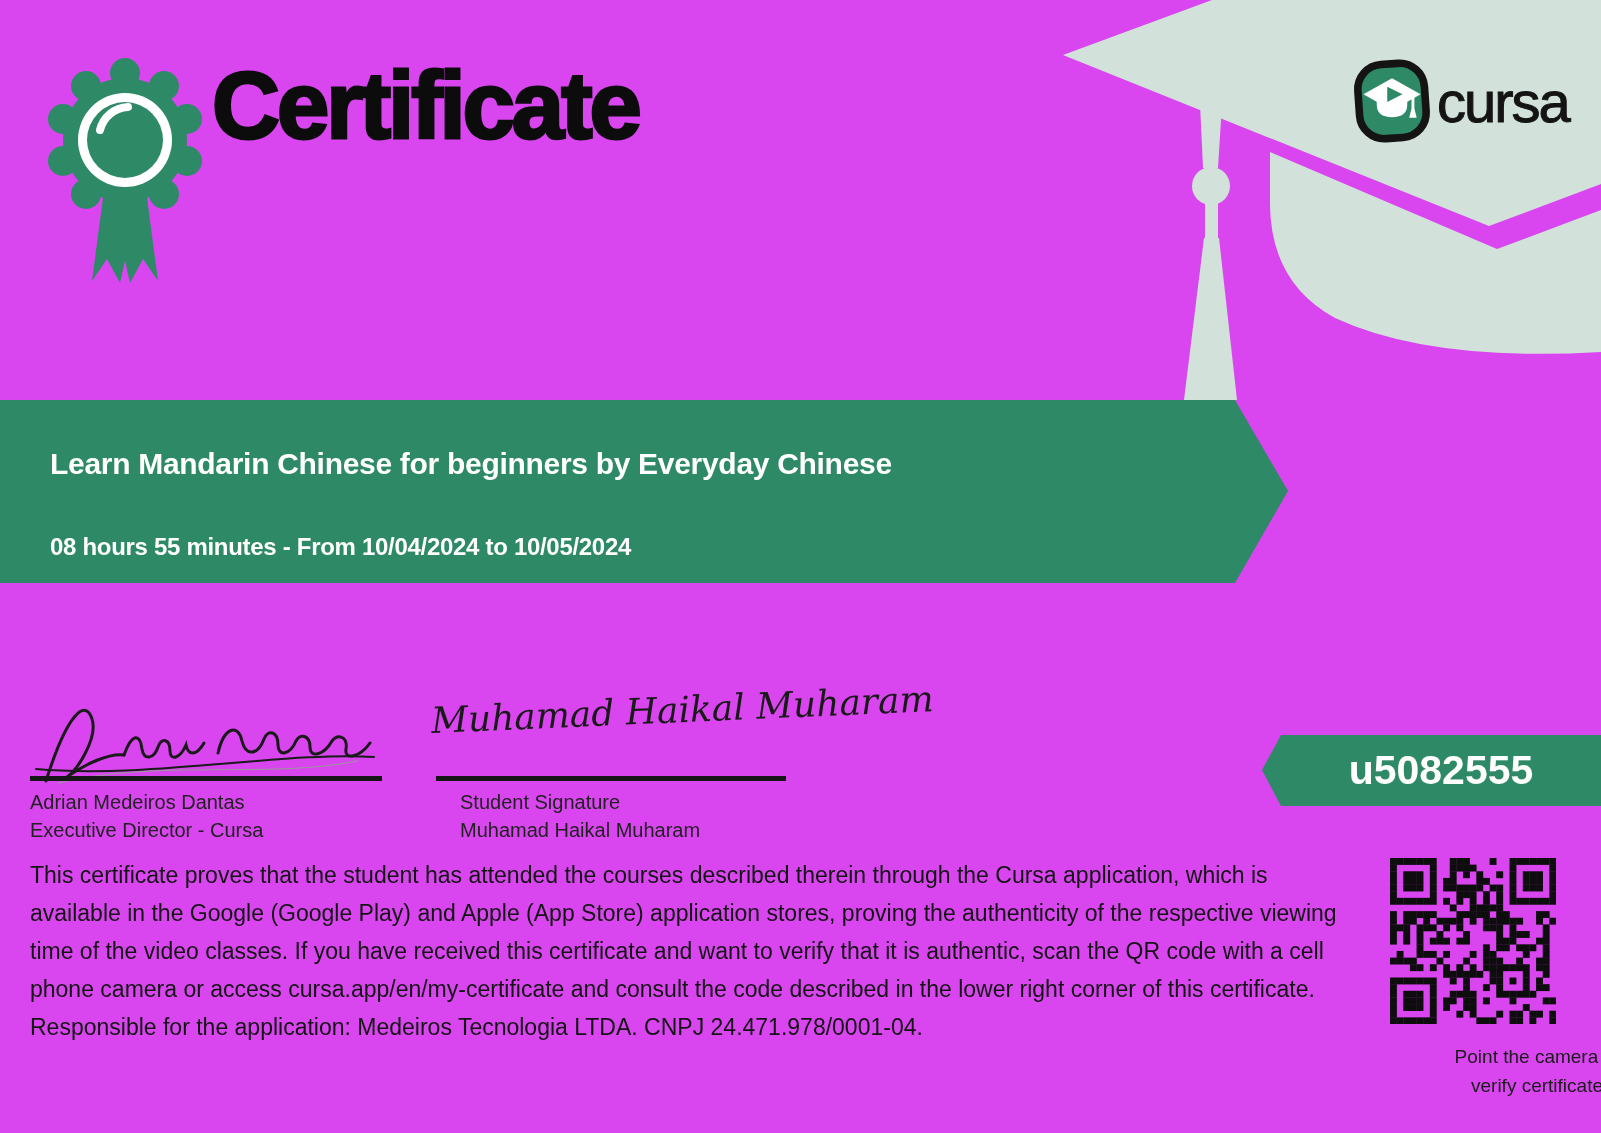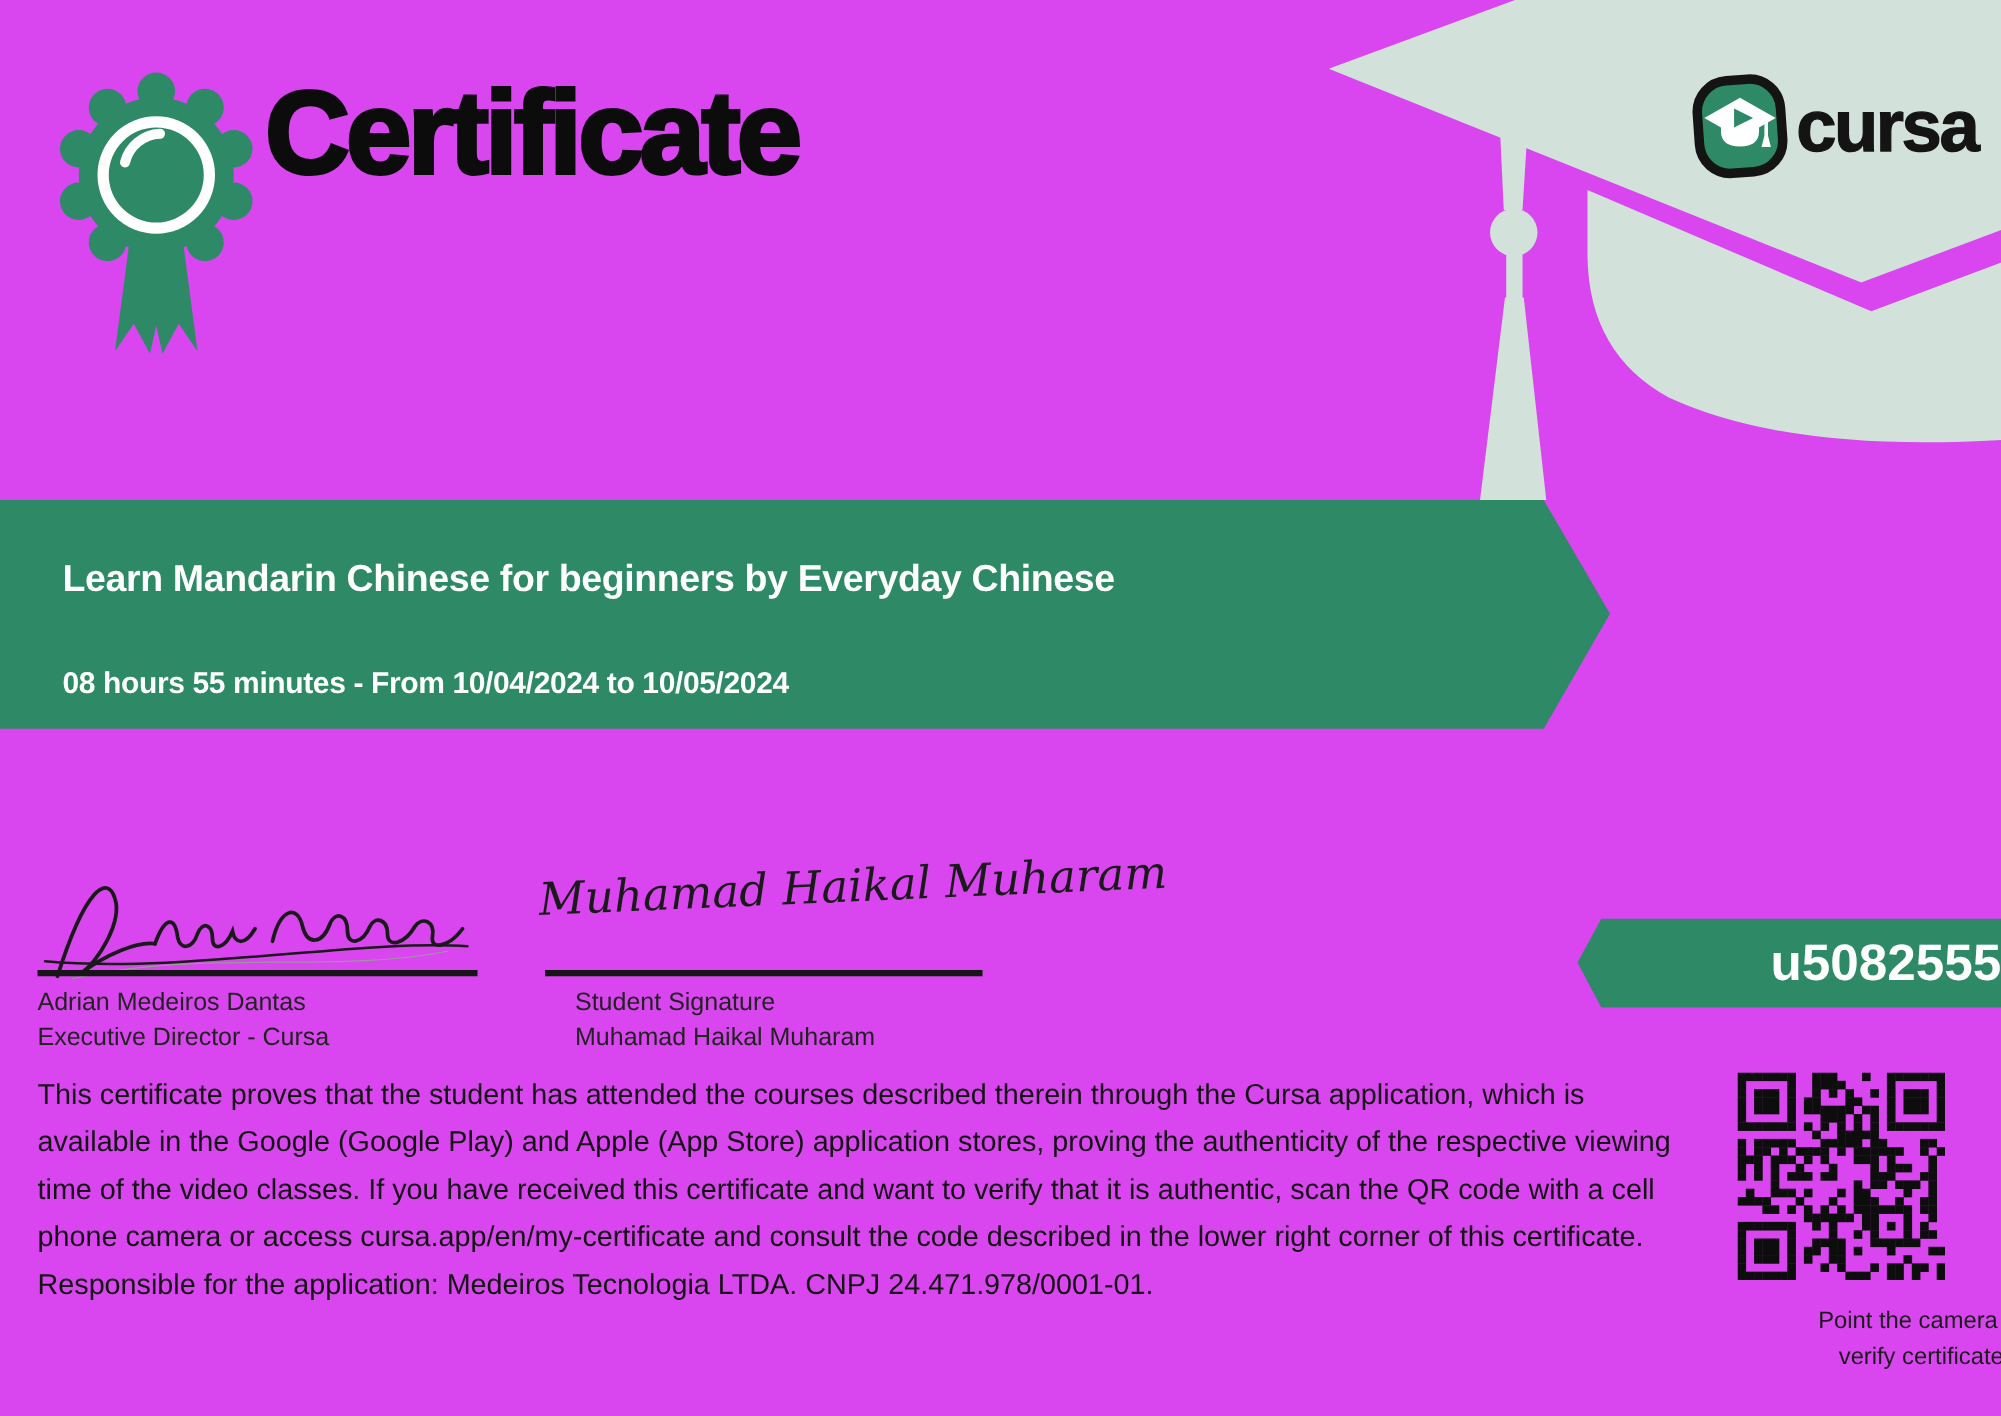--- a/index.html
+++ b/index.html
@@ -26,36 +26,36 @@
     -webkit-text-stroke:3px #0c0c0c;color:#0c0c0c;
   }
   .certify{position:absolute;left:231px;top:188px;font-weight:bold;color:#121212;}
   .certify .line1{font-size:29px;line-height:46px;white-space:nowrap;}
   .certify .line1 .student-name{font-size:33px;margin-left:10px;}
   .certify .line2{font-size:29px;line-height:46px;white-space:nowrap;}
   
   .logo-icon{position:absolute;left:1352px;top:56px;}
   .logo-word{
     position:absolute;left:1437px;top:68px;
-    font-size:58px;font-weight:bold;letter-spacing:-2px;color:#141414;
+    font-size:58px;font-weight:normal;letter-spacing:-2px;color:#141414;
     -webkit-text-stroke:1px #141414;
   }
   
   .banner-title{
     position:absolute;left:50px;top:447px;
     font-size:30px;font-weight:bold;color:#fff;letter-spacing:-.3px;white-space:nowrap;
   }
   .banner-sub{
     position:absolute;left:50px;top:489px;
     font-size:24px;font-weight:bold;color:#fff;letter-spacing:-.3px;white-space:nowrap;margin-top:44px;
   }
   
   .code-text{
     position:absolute;left:1281px;top:747px;width:320px;
-    text-align:right;font-size:41px;font-weight:bold;color:#fff;
+    text-align:center;font-size:41px;font-weight:bold;color:#fff;
   }
   
   .sig-exec-svg{position:absolute;left:28px;top:693px;}
   .sig-line{position:absolute;height:5px;background:#161616;top:776px;}
   .sig-line.exec{left:30px;width:352px;}
   .sig-line.student{left:436px;width:350px;}
   .sig-script{
     position:absolute;left:432px;top:700px;
     font-family:"DejaVu Serif", serif;font-style:italic;
     font-size:36px;color:#1a1a1a;white-space:nowrap;
@@ -158,21 +158,21 @@
     <div>Adrian Medeiros Dantas</div>
     <div>Executive Director - Cursa</div>
   </div>
   <div class="sig-label student">
     <div>Student Signature</div>
     <div>Muhamad Haikal Muharam</div>
   </div>
 
   <div class="verify-block">
     <div>This certificate proves that the student has attended the courses described therein through the Cursa application, which is available in the Google (Google Play) and Apple (App Store) application stores, proving the authenticity of the respective viewing time of the video classes. If you have received this certificate and want to verify that it is authentic, scan the QR code with a cell phone camera or access cursa.app/en/my-certificate and consult the code described in the lower right corner of this certificate.</div>
-    <div>Responsible for the application: Medeiros Tecnologia LTDA. CNPJ 24.471.978/0001-01.</div>
+    <div>Responsible for the application: Medeiros Tecnologia LTDA. CNPJ 24.471.978/0001-04.</div>
   </div>
 
   <div class="qr"><svg width="166" height="166" viewBox="0 0 166 166">
         <rect x="0.00" y="0.00" width="6.89" height="6.89" fill="#0d0d0d"></rect>
         <rect x="6.64" y="0.00" width="6.89" height="6.89" fill="#0d0d0d"></rect>
         <rect x="13.28" y="0.00" width="6.89" height="6.89" fill="#0d0d0d"></rect>
         <rect x="19.92" y="0.00" width="6.89" height="6.89" fill="#0d0d0d"></rect>
         <rect x="26.56" y="0.00" width="6.89" height="6.89" fill="#0d0d0d"></rect>
         <rect x="33.20" y="0.00" width="6.89" height="6.89" fill="#0d0d0d"></rect>
         <rect x="39.84" y="0.00" width="6.89" height="6.89" fill="#0d0d0d"></rect>

